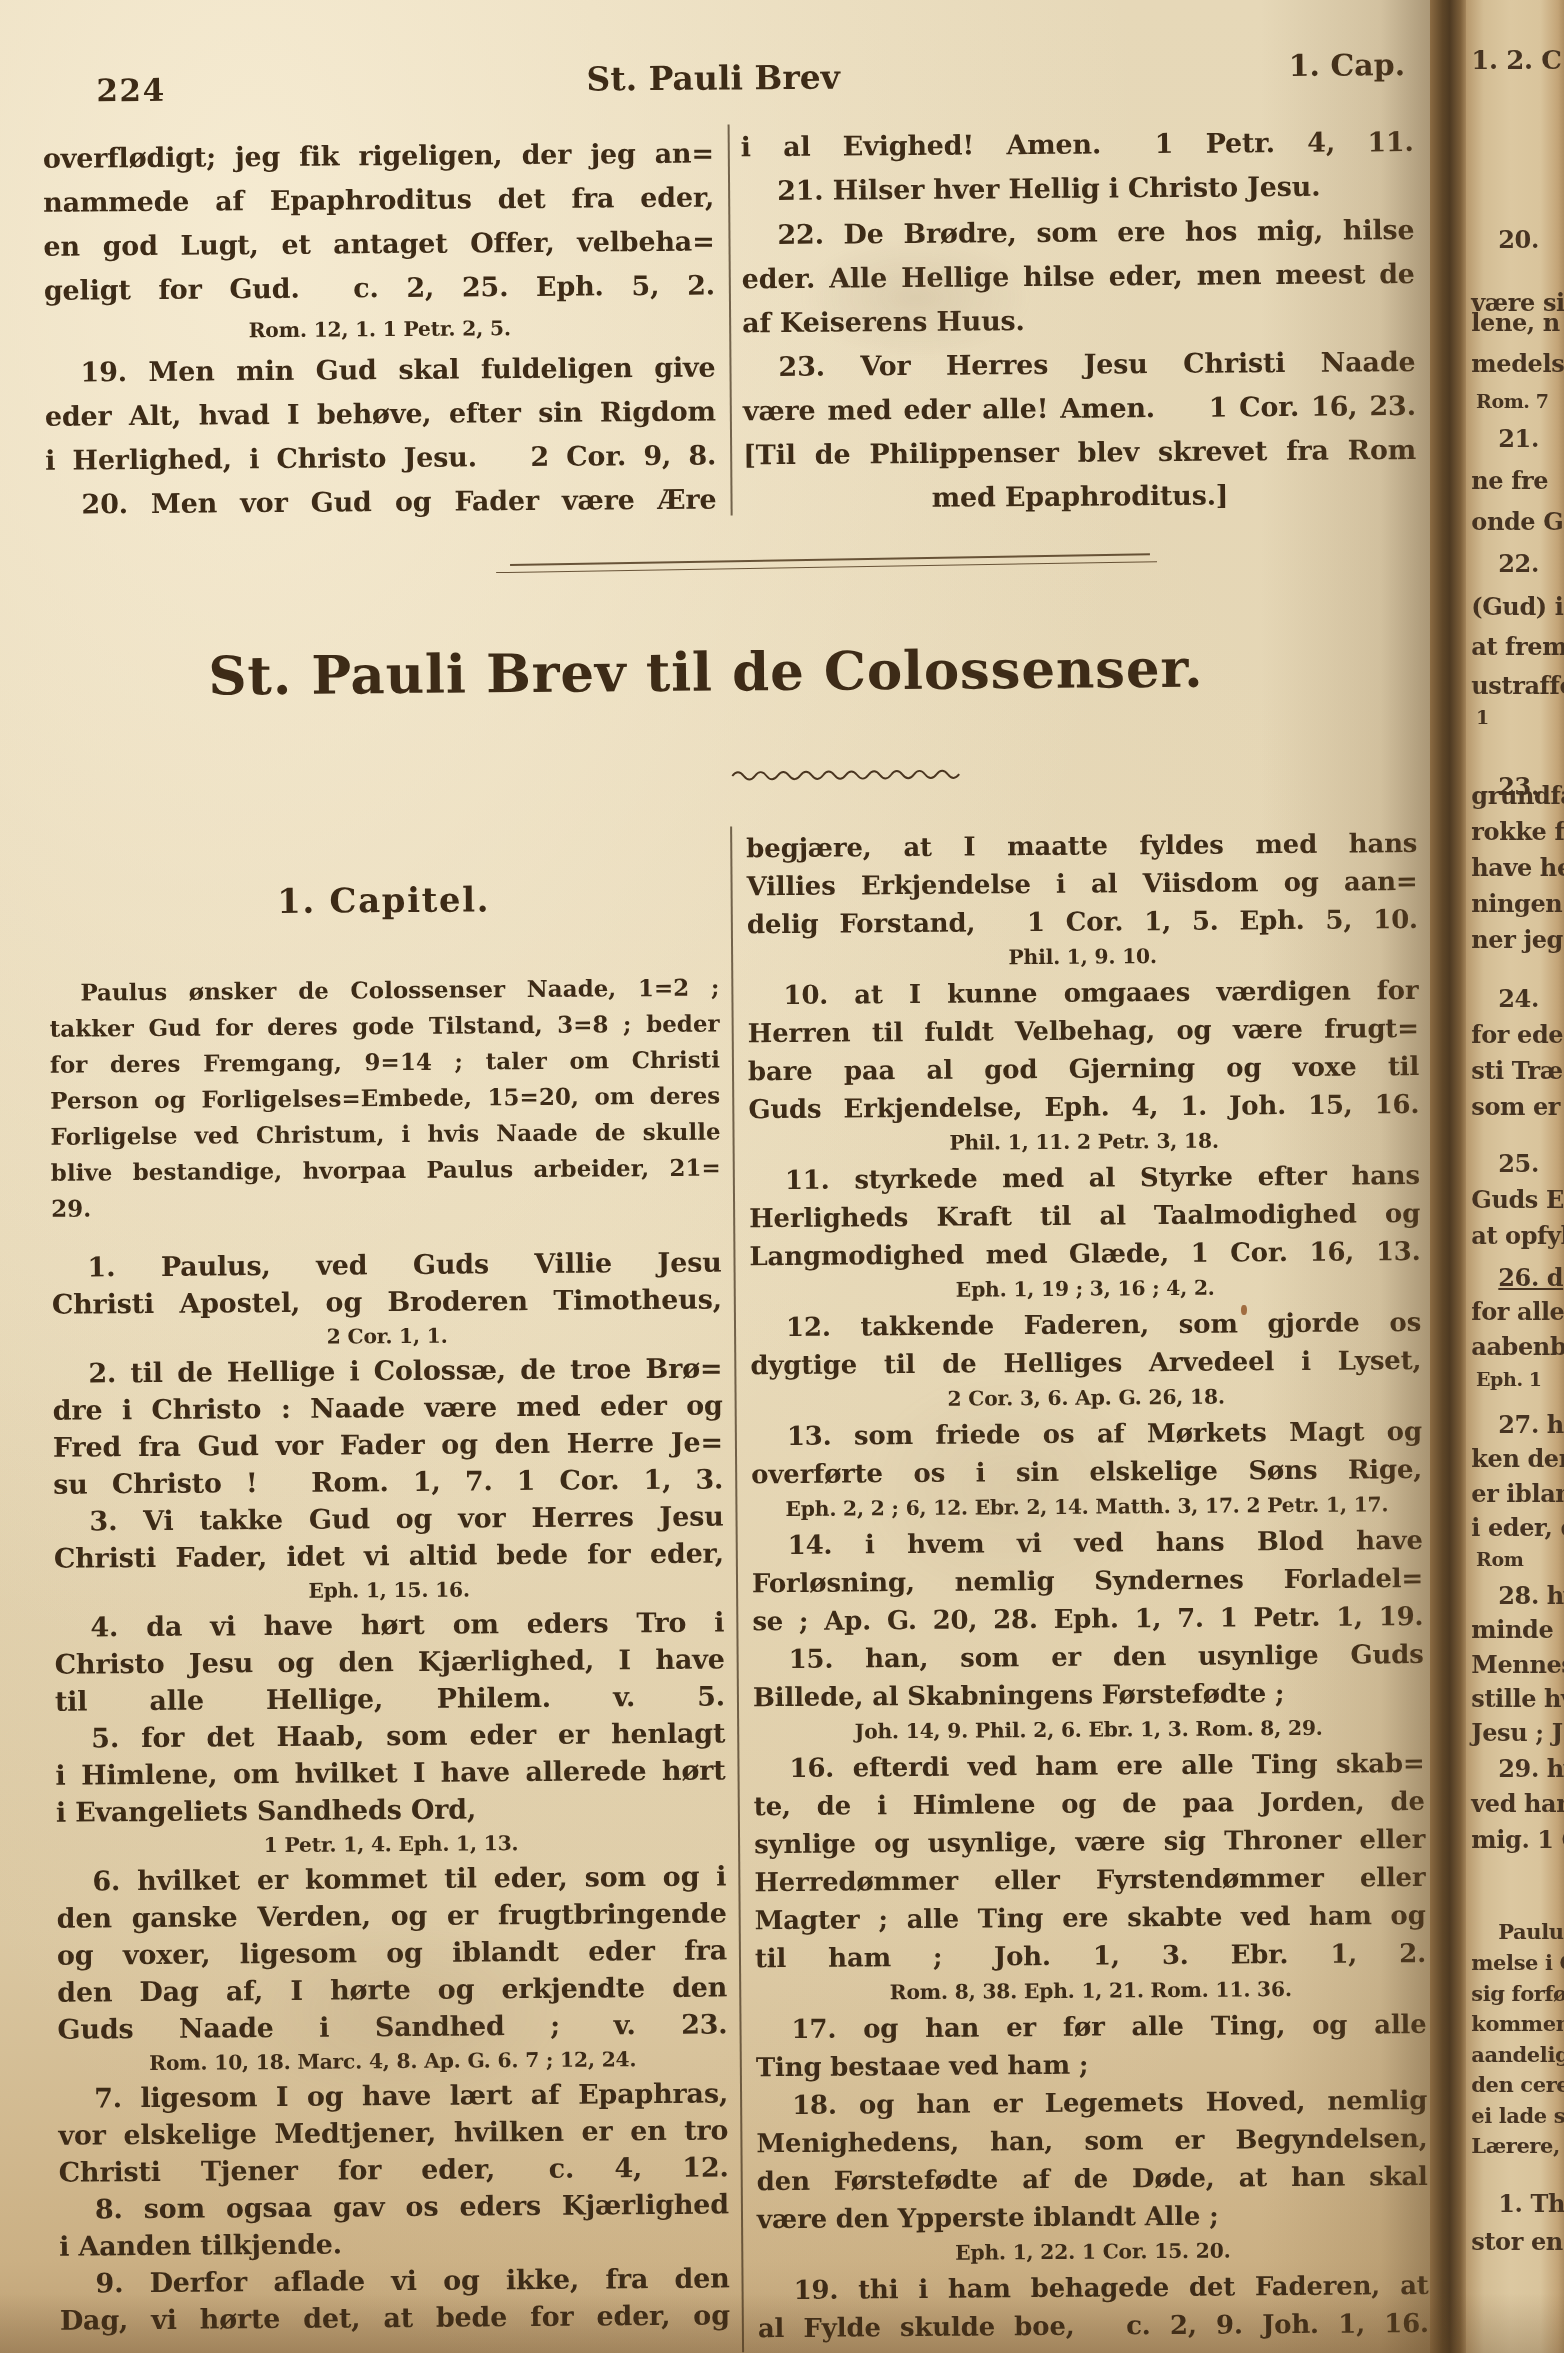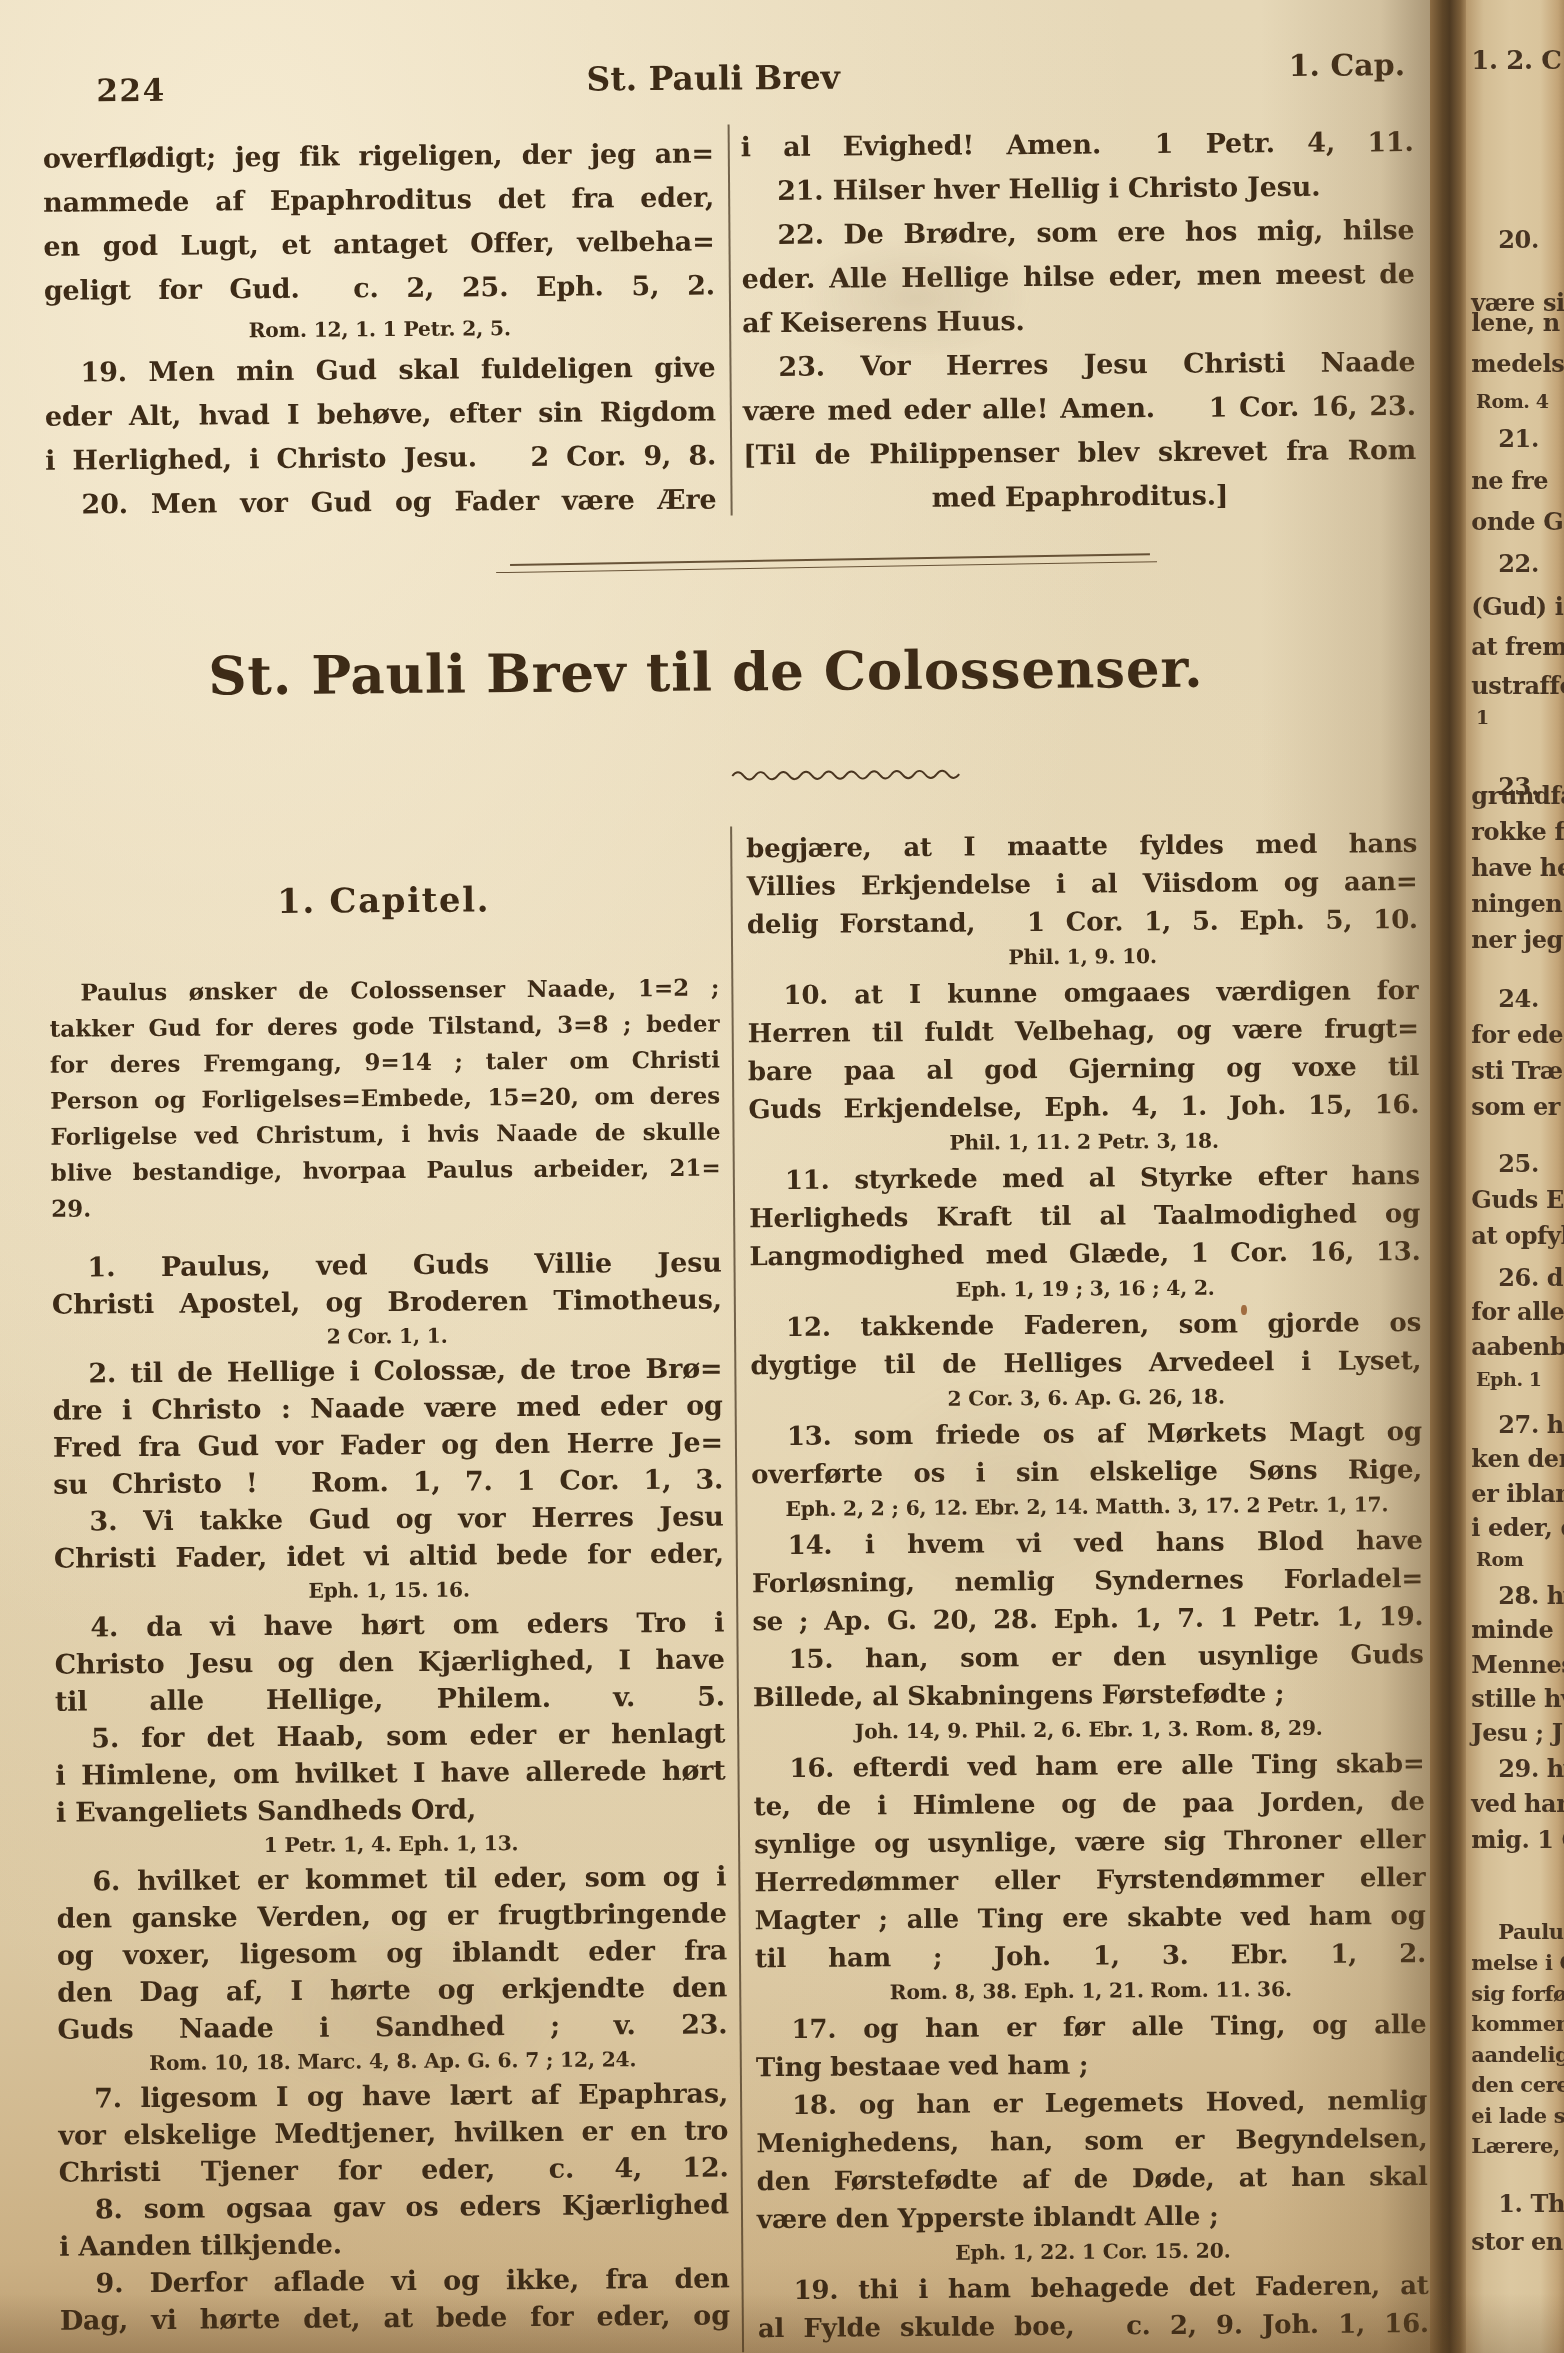--- a/index.html
+++ b/index.html
@@ -223,21 +223,21 @@
   <div class="overlay right-shade"></div>
   <div class="overlay crease"></div>
   <div class="overlay strip-bg"></div>
   <div class="strip">
 
   <div class="frag hdr" style="top: 45px;">1. 2. C</div>
       <div class="frag ind" style="top: 225px;">20.</div>
       <div class="frag" style="top: 268px; margin-top: 20px;">være si</div>
       <div class="frag" style="top: 308px;">lene, n</div>
       <div class="frag" style="top: 349px;">medelst</div>
-      <div class="frag sm" style="top: 390px;">Rom. 4</div>
+      <div class="frag sm" style="top: 390px;">Rom. 7</div>
       <div class="frag ind" style="top: 424px;">21.</div>
       <div class="frag" style="top: 466px;">ne fre</div>
       <div class="frag" style="top: 507px;">onde G</div>
       <div class="frag ind" style="top: 549px;">22.</div>
       <div class="frag" style="top: 592px;">(Gud) i</div>
       <div class="frag" style="top: 632px;">at frem</div>
       <div class="frag" style="top: 671px;">ustraffe</div>
       <div class="frag sm" style="top: 706px;">1</div>
       <div class="frag ind" style="top: 772px;">23.</div>
       <div class="frag" style="top: 781px;">grundfæ</div>
@@ -245,21 +245,21 @@
       <div class="frag" style="top: 853px;">have he</div>
       <div class="frag" style="top: 889px;">ningen</div>
       <div class="frag" style="top: 925px;">ner jeg</div>
       <div class="frag ind" style="top: 984px;">24.</div>
       <div class="frag" style="top: 1020px;">for ede</div>
       <div class="frag" style="top: 1056px;">sti Træ</div>
       <div class="frag" style="top: 1092px;">som er</div>
       <div class="frag ind" style="top: 1149px;">25.</div>
       <div class="frag" style="top: 1185px;">Guds E</div>
       <div class="frag" style="top: 1221px;">at opfyl</div>
-      <div class="frag ind" style="top: 1263px;">26. d</div>
+      <div class="frag ind" style="top: 1263px; text-decoration: underline;">26. d</div>
       <div class="frag" style="top: 1297px;">for alle</div>
       <div class="frag" style="top: 1332px;">aabenba</div>
       <div class="frag sm" style="top: 1368px;">Eph. 1</div>
       <div class="frag ind" style="top: 1410px;">27. h</div>
       <div class="frag" style="top: 1444px;">ken denn</div>
       <div class="frag" style="top: 1479px;">er ibland</div>
       <div class="frag" style="top: 1513px;">i eder, de</div>
       <div class="frag sm" style="top: 1548px;">Rom</div>
       <div class="frag ind" style="top: 1581px;">28. hv</div>
       <div class="frag" style="top: 1615px;">minde</div>

